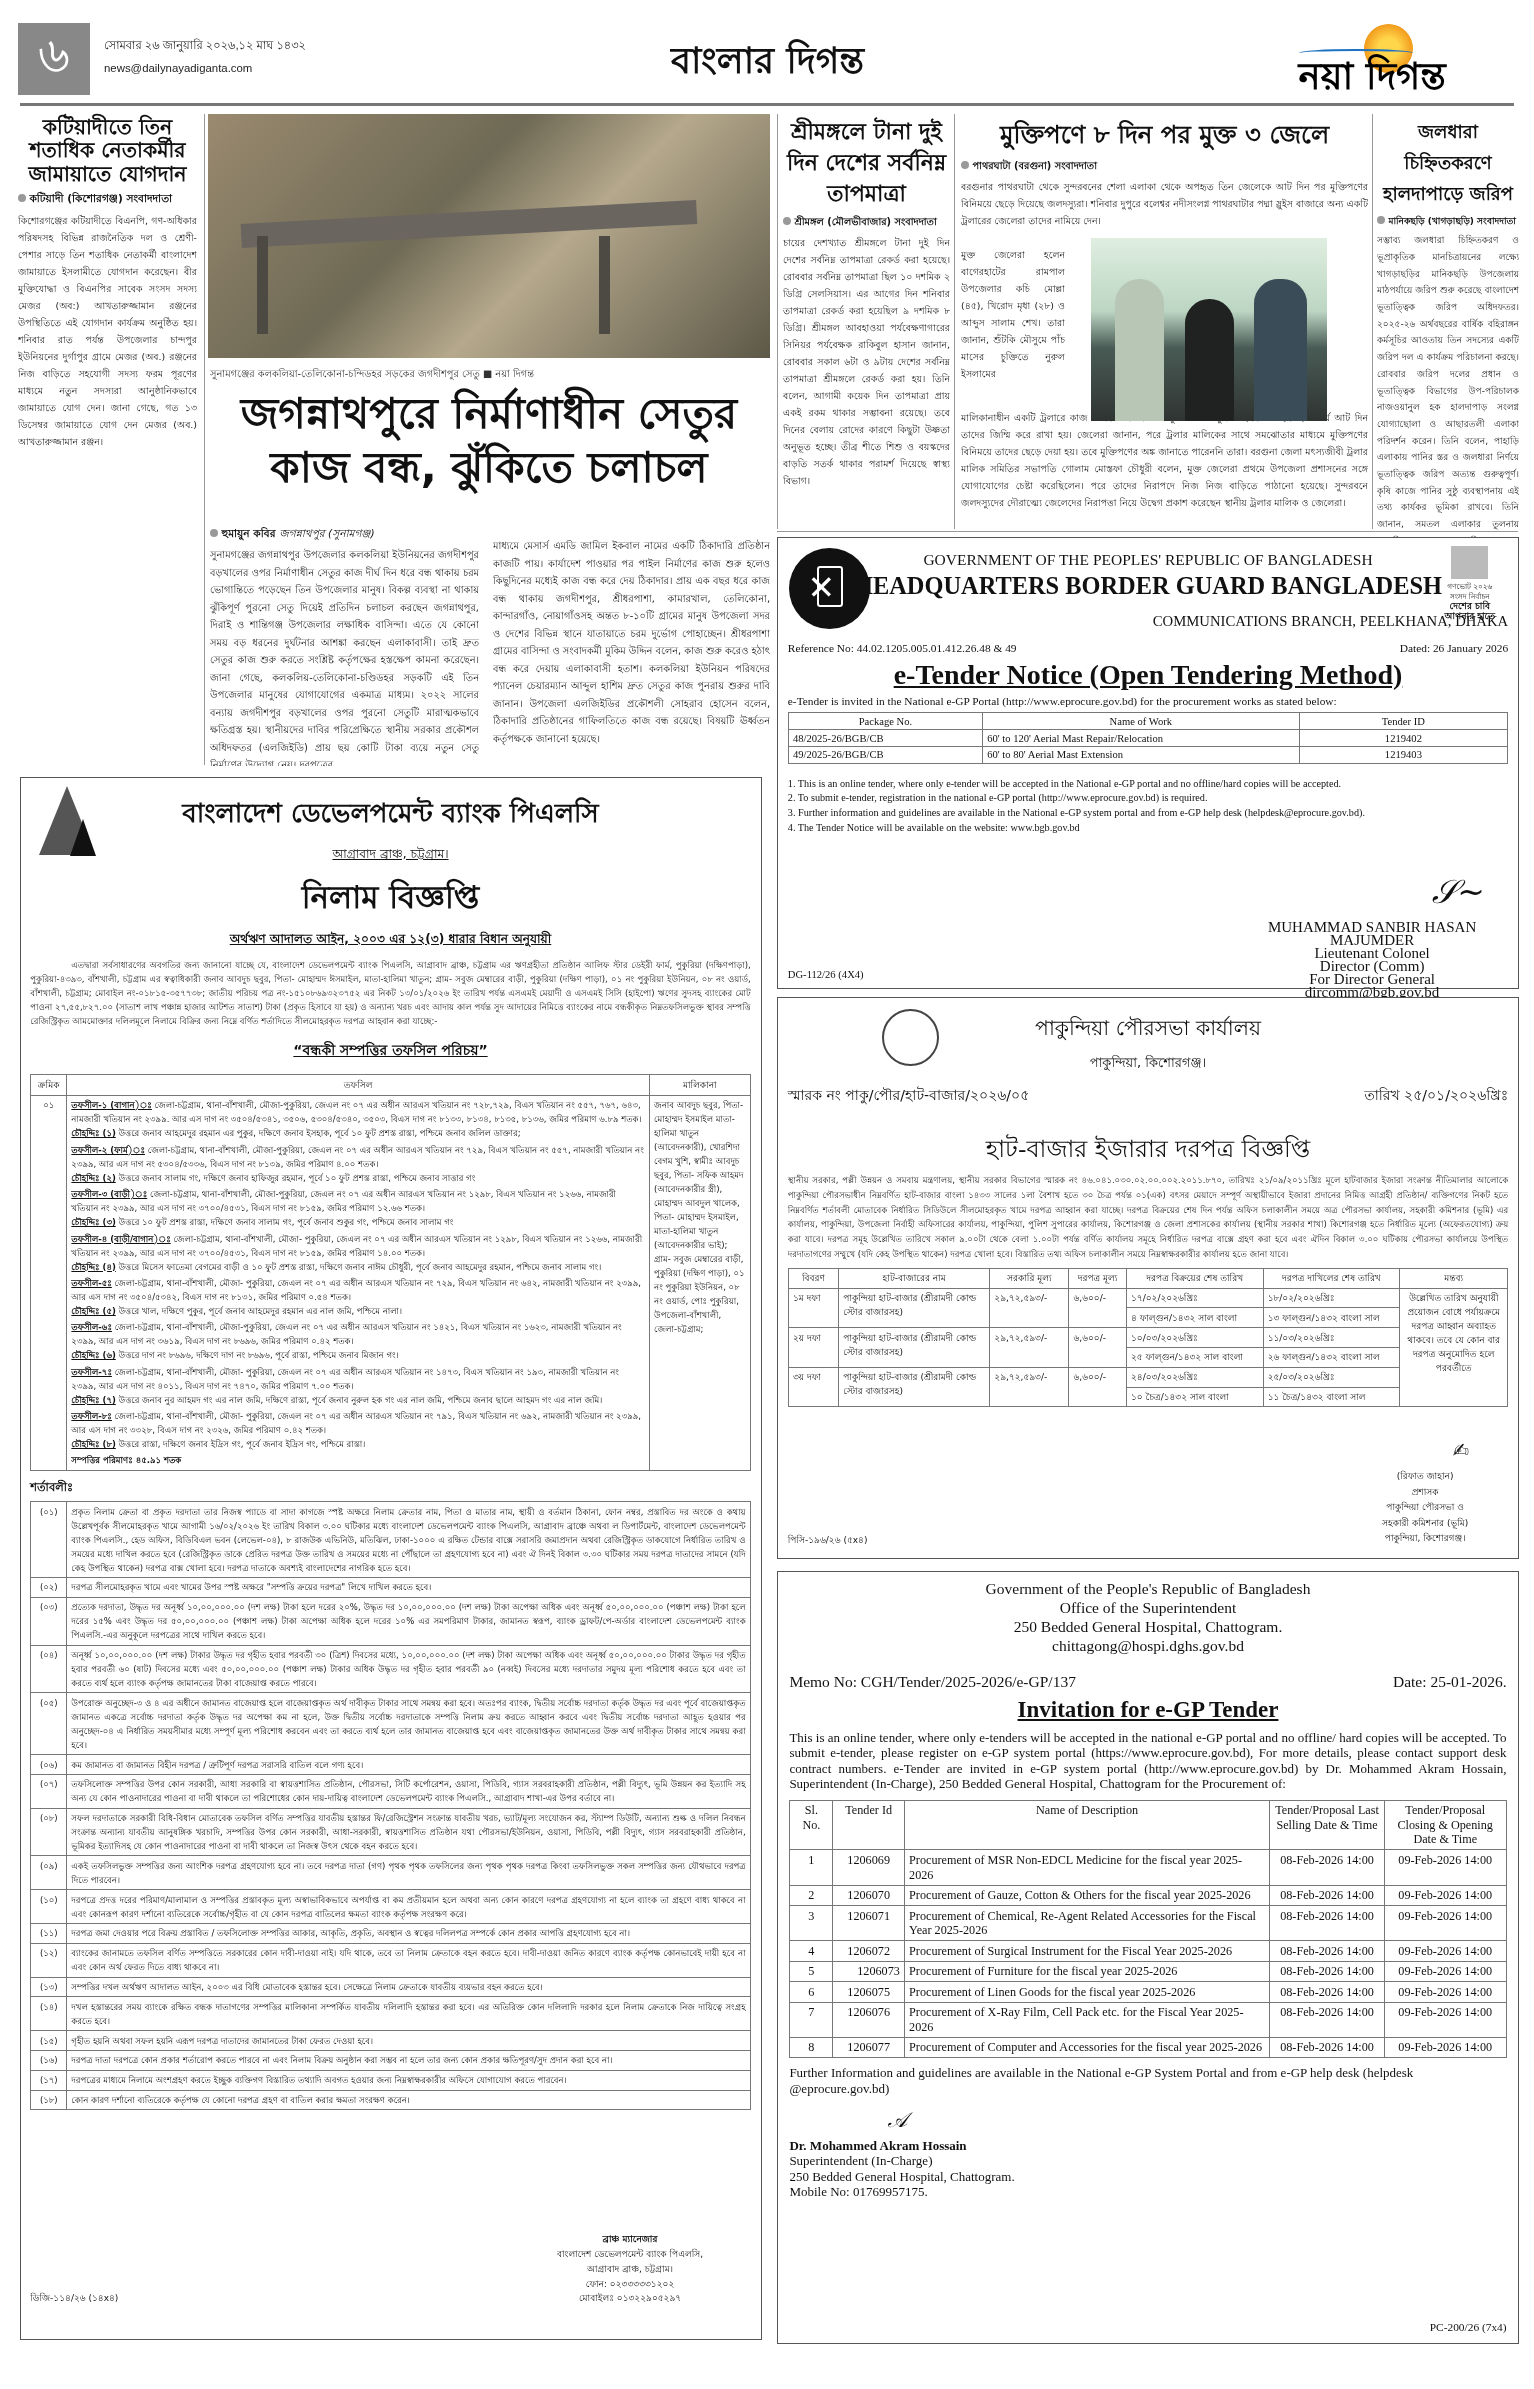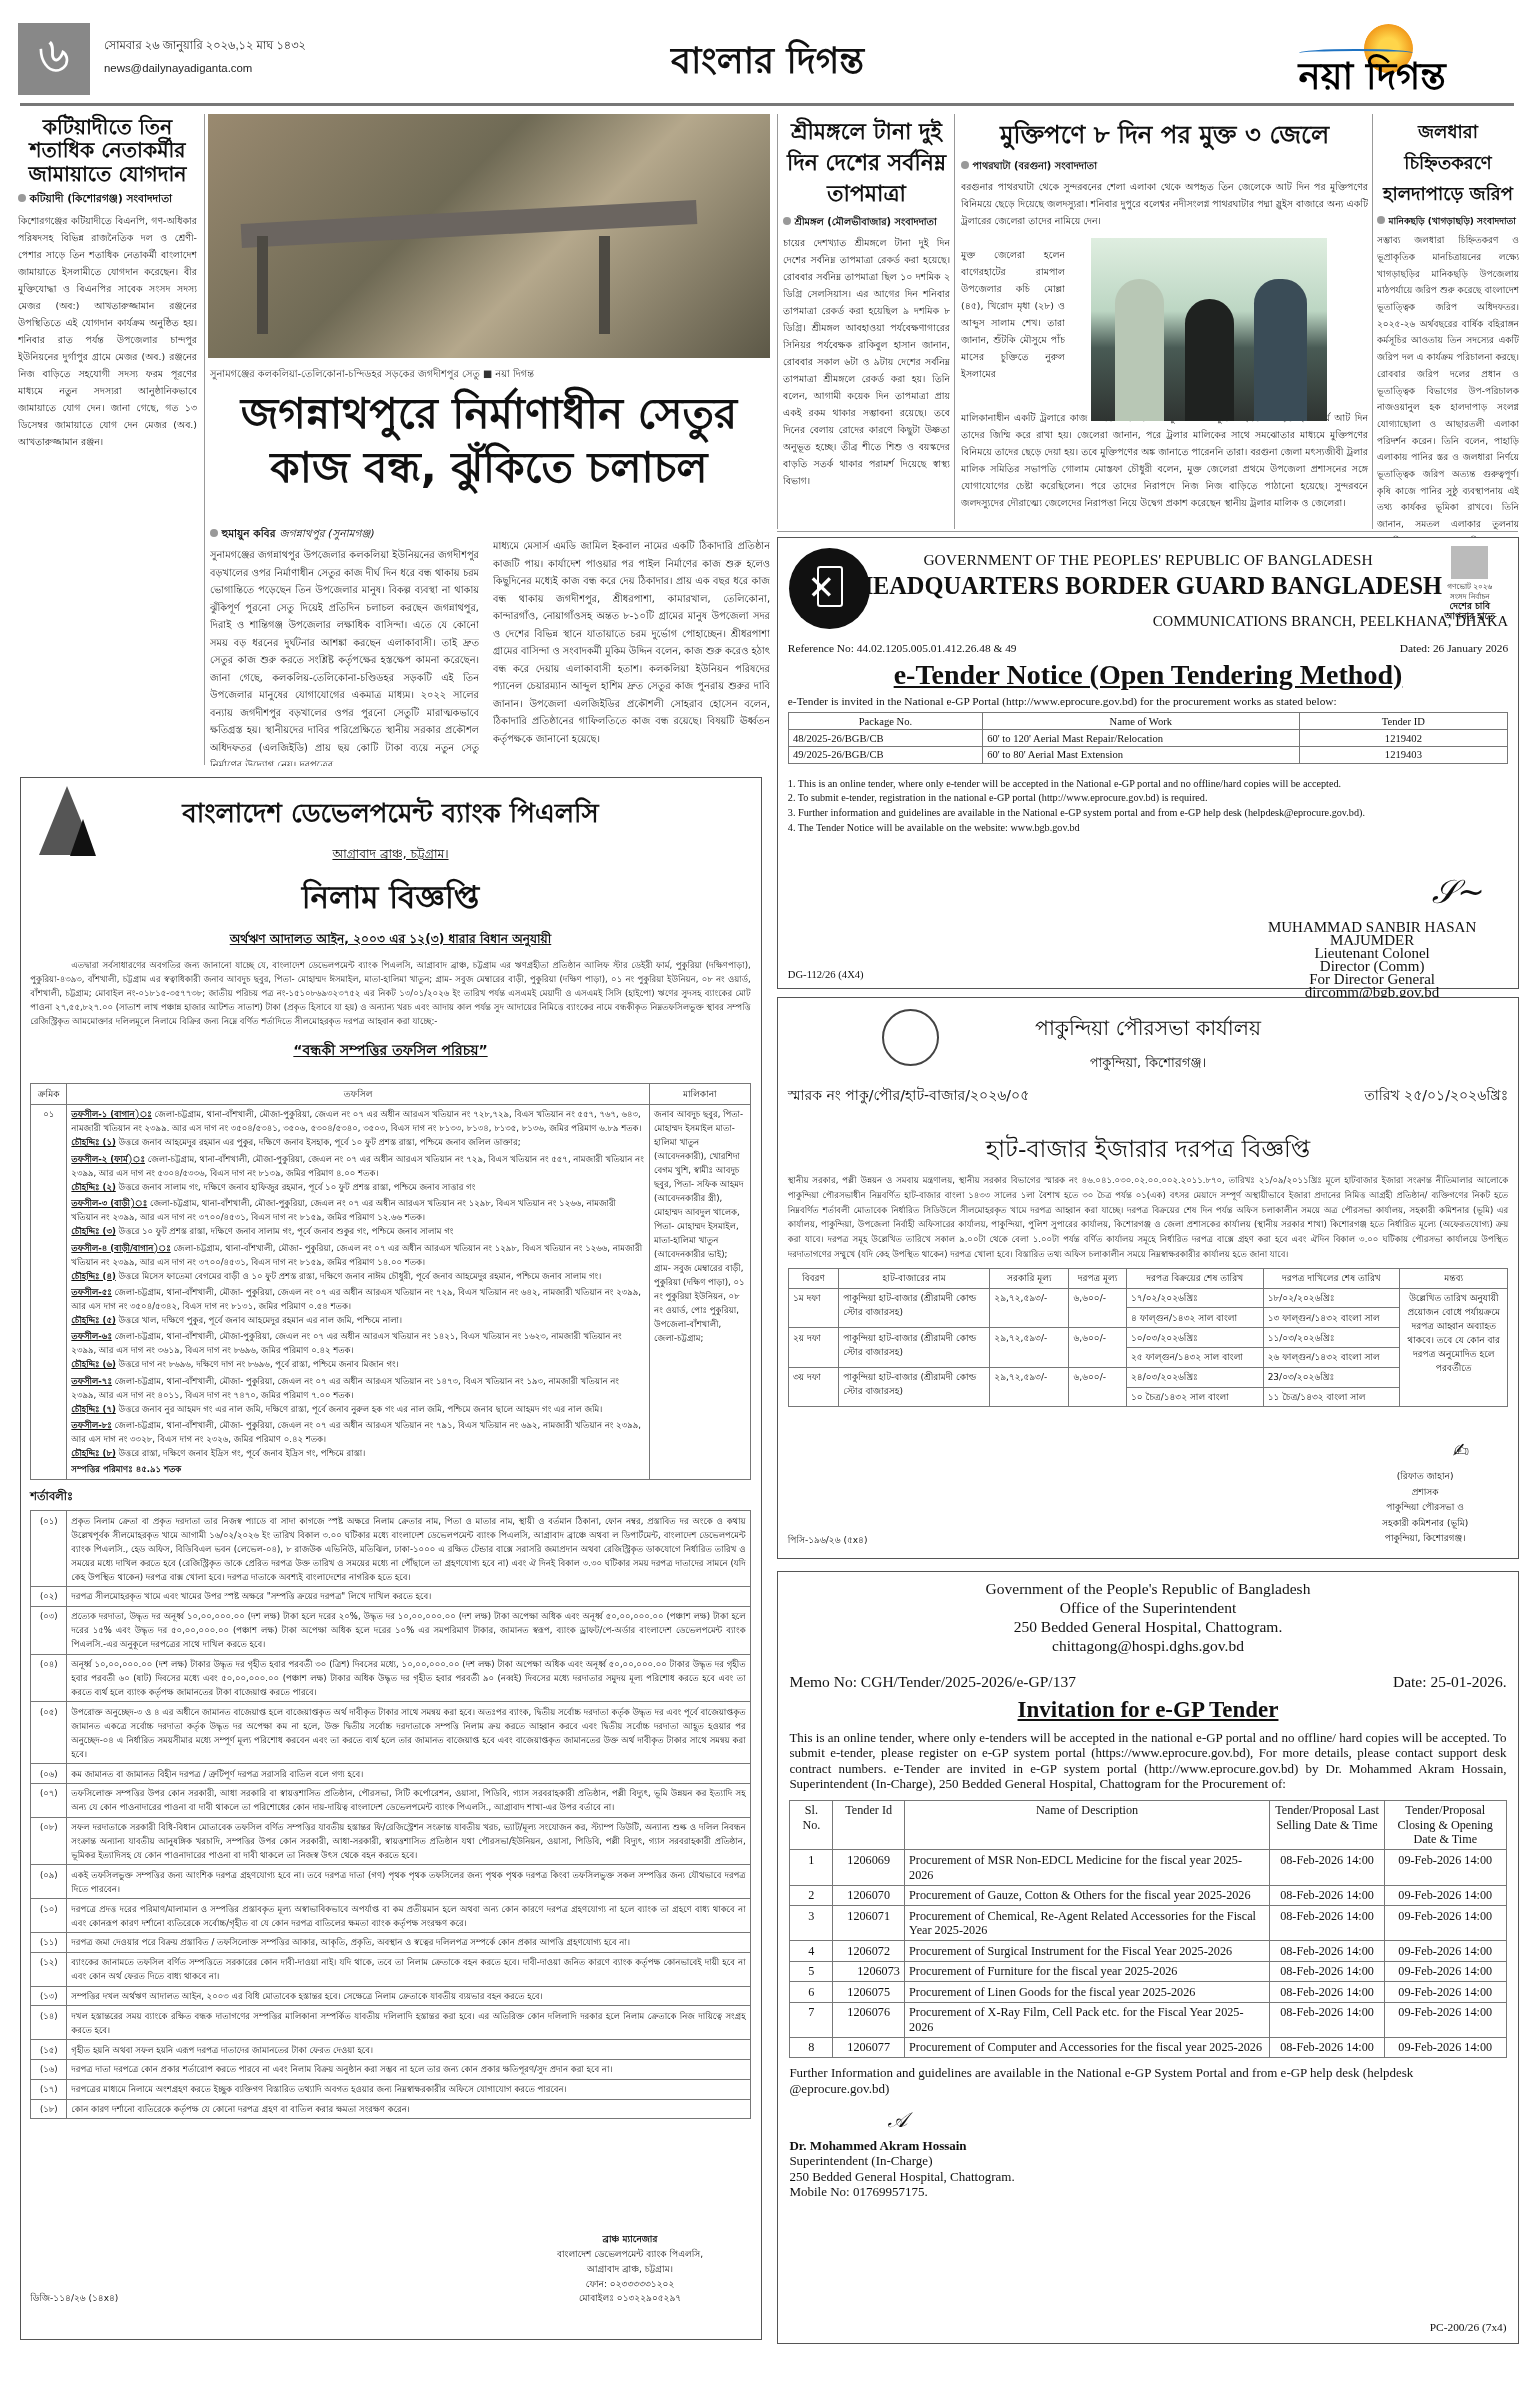--- a/index.html
+++ b/index.html
@@ -208,21 +208,21 @@
     <tr>
           <td>২৫ ফাল্গুন/১৪৩২ সাল বাংলা</td>
           <td>২৬ ফাল্গুন/১৪৩২ বাংলা সাল</td>
         </tr>
     <tr>
       <td rowspan="2">৩য় দফা</td>
           <td rowspan="2">পাকুন্দিয়া হাট-বাজার (শ্রীরামদী কোল্ড স্টোর বাজারসহ)</td>
           <td rowspan="2">২৯,৭২,৫৯৩/-</td>
           <td rowspan="2">৬,৬০০/-</td>
       <td>২৪/০৩/২০২৬খ্রিঃ</td>
-          <td>23/০৩/২০২৬খ্রিঃ</td>
+          <td>২৫/০৩/২০২৬খ্রিঃ</td>
     </tr>
     <tr>
           <td>১০ চৈত্র/১৪৩২ সাল বাংলা</td>
           <td>১১ চৈত্র/১৪৩২ বাংলা সাল</td>
         </tr>
   </tbody>
     </table>
   <div style="position:absolute;right:49px;bottom:96px;font-size:19.5px;font-style:italic">✍</div>
   <div style="position:absolute;right:11.4px;bottom:11.4px;width:163px;text-align:center;font-size:9px;line-height:15.5px">
     <div>(রিফাত জাহান)</div>
@@ -331,21 +331,21 @@
   <div style="position:absolute;left:18px;top:8.1px;width:57px;height:69px">
     <div style="position:absolute;left:0;top:0;width:0;height:0;border-left:28.5px solid transparent;border-right:28.5px solid transparent;border-bottom:69px solid #555"></div>
     <div style="position:absolute;left:31px;top:33px;width:0;height:0;border-left:13px solid transparent;border-right:13px solid transparent;border-bottom:37px solid #111"></div>
   </div>
   <div style="text-align:center;font-size:26px;font-weight:bold;margin-top:8.1px">বাংলাদেশ ডেভেলপমেন্ট ব্যাংক পিএলসি</div>
   <div class="u" style="text-align:center;font-size:12.2px;margin-top:8.1px">আগ্রাবাদ ব্রাঞ্চ, চট্টগ্রাম।</div>
   <div style="text-align:center;font-size:31px;font-weight:bold;margin-top:8.1px">নিলাম বিজ্ঞপ্তি</div>
   <div class="u b" style="text-align:center;font-size:12.2px;margin-top:4.9px">অর্থঋণ আদালত আইন, ২০০৩ এর ১২(৩) ধারার বিধান অনুযায়ী</div>
   <div class="body" style="font-size:8.5px;line-height:14px;margin-top:8.1px;text-indent:41px">এতদ্বারা সর্বসাধারণের অবগতির জন্য জানানো যাচ্ছে যে, বাংলাদেশ ডেভেলপমেন্ট ব্যাংক পিএলসি, আগ্রাবাদ ব্রাঞ্চ, চট্টগ্রাম এর ঋণগ্রহীতা প্রতিষ্ঠান আলিফ স্টার ডেইরী ফার্ম, পুকুরিয়া (দক্ষিণপাড়া), পুকুরিয়া-৪৩৯৩, বাঁশখালী, চট্টগ্রাম এর স্বত্বাধিকারী জনাব আবদুচ ছবুর, পিতা- মোহাম্মদ ঈসমাইল, মাতা-হালিমা খাতুন; গ্রাম- সবুজ মেম্বারের বাড়ী, পুকুরিয়া (দক্ষিণ পাড়া), ০১ নং পুকুরিয়া ইউনিয়ন, ০৮ নং ওয়ার্ড, বাঁশখালী, চট্টগ্রাম; মোবাইল নং-০১৮১৫-৩৫৭৭৩৮; জাতীয় পরিচয় পত্র নং-১৫১০৮৬৯৩২৩৭৫২ এর নিকট ১৩/০১/২০২৬ ইং তারিখ পর্যন্ত এসএমই মেয়াদী ও এসএমই সিসি (হাইপো) ঋণের সুদসহ ব্যাংকের মোট পাওনা ২৭,৫৫,৮২৭.০০ (সাতাশ লাখ পঞ্চান্ন হাজার আটশত সাতাশ) টাকা (প্রকৃত হিসাবে যা হয়) ও অন্যান্য খরচ এবং আদায় কাল পর্যন্ত সুদ আদায়ের নিমিত্তে ব্যাংকের নামে বন্ধকীকৃত নিম্নতফসিলভুক্ত স্থাবর সম্পত্তি রেজিস্ট্রিকৃত আমমোক্তার দলিলমূলে নিলামে বিক্রির জন্য নিম্নে বর্ণিত শর্তাদিতে সীলমোহরকৃত দরপত্র আহবান করা যাচ্ছে:-</div>
   <div class="u b" style="text-align:center;font-size:14px;margin-top:11.4px">“বন্ধকী সম্পত্তির তফসিল পরিচয়”</div>
-  <table class="bank" style="width:100%;margin-top:20px">
+  <table class="bank" style="width:100%;margin-top:11px">
     <tbody>
         <tr>
       <th style="width:5%;font-size:9px">ক্রমিক</th>
       <th style="font-size:9px">তফসিল</th>
       <th style="width:14%;font-size:9px">মালিকানা</th>
     </tr>
     <tr>
       <td style="text-align:center">০১</td>
       <td id="bank-schedules">
             <div style="margin-bottom: 2.4px;"><span class="b u">তফসীল-১ (বাগান)ঃ</span> <span>জেলা-চট্টগ্রাম, থানা-বাঁশখালী, মৌজা-পুকুরিয়া, জেএল নং ০৭ এর অধীন আরএস খতিয়ান নং ৭২৮,৭২৯, বিএস খতিয়ান নং ৫৫৭, ৭৬৭, ৬৪৩, নামজারী খতিয়ান নং ২৩৯৯. আর এস দাগ নং ৩৫০৪/৫৩৪১, ৩৫০৬, ৫৩০৪/৫৩৪০, ৩৫০৩, বিএস দাগ নং ৮১৩৩, ৮১৩৪, ৮১৩৫, ৮১৩৬, জমির পরিমাণ ৬.৮৯ শতক।</span><br><span class="b u">চৌহদ্দিঃ (১)</span> <span>উত্তরে জনাব আহমেদুর রহমান এর পুকুর, দক্ষিণে জনাব ইসহাক, পূর্বে ১০ ফুট প্রশস্ত রাস্তা, পশ্চিমে জনাব জলিল ডাক্তার;</span></div>

